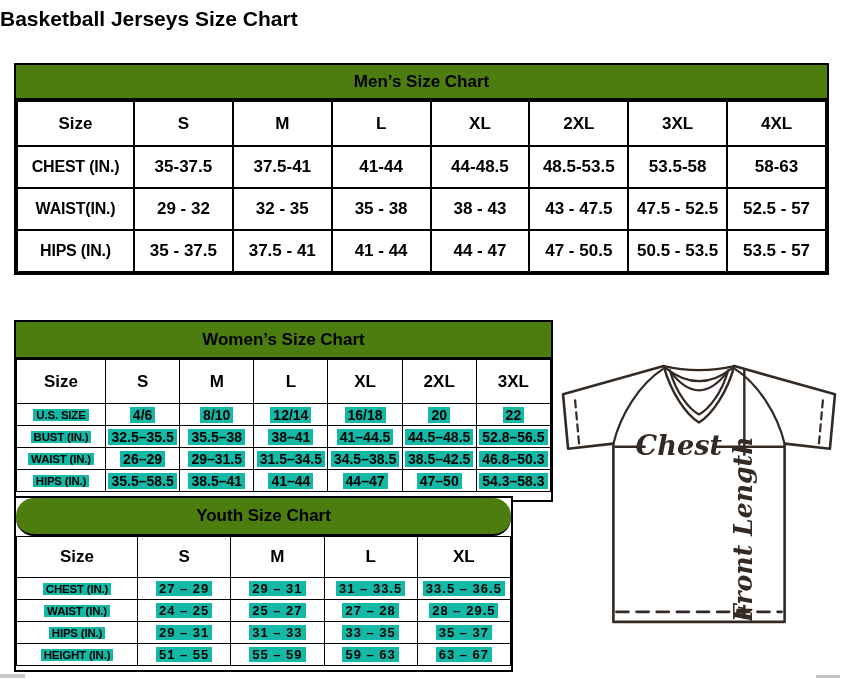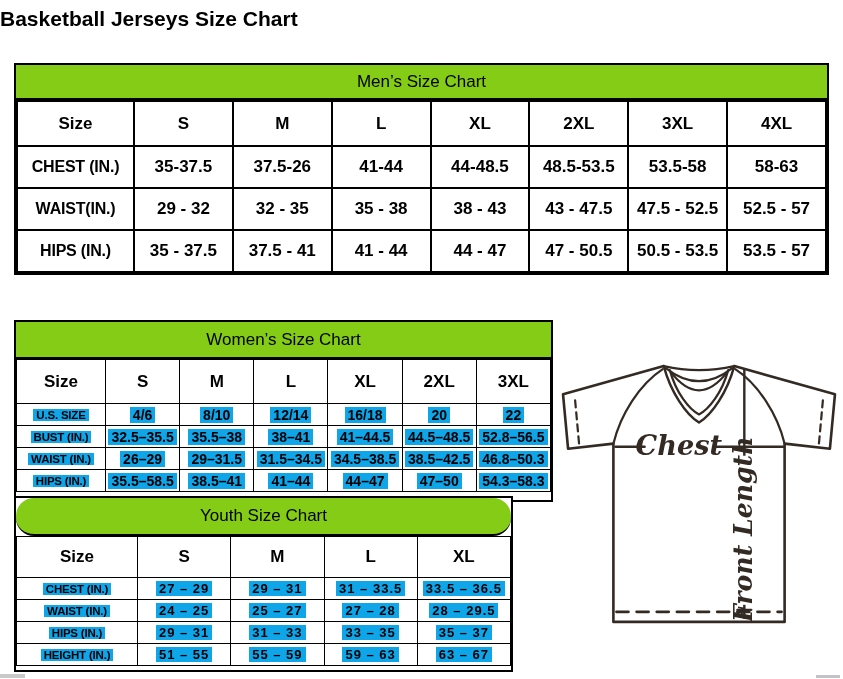--- a/index.html
+++ b/index.html
@@ -6,21 +6,21 @@
   body {
     width:843px; height:679px; position:relative; overflow:hidden;
     background:#ffffff; font-family:"Liberation Sans", sans-serif; color:#000;
   }
   .page-title {
     position:absolute; top:7px; left:0; width:812px; text-align:left;
     font-size:21px; font-weight:bold; color:#000;
   }
   .tbl { position:absolute; border:2px solid #000; background:#fff; box-sizing:border-box; }
   .band {
-    background:#84cc16; text-align:center; font-weight:normal; font-size:17px;
+    background:#4d7c0f; text-align:center; font-weight:bold; font-size:17px;
     border-bottom:2px solid #000;
   }
   table { border-collapse:collapse; width:100%; table-layout:fixed; }
   th, td { text-align:center; font-weight:bold; padding:0; vertical-align:middle; }
 
   
   .mens { left:14px; top:63px; width:815px; height:212px; }
   .mens .band { height:33px; line-height:33px; }
   .mens th, .mens td { border:2px solid #000; font-size:17px; }
   .mens thead th { height:43px; }
@@ -40,21 +40,21 @@
   
   .youth { left:14px; top:496px; width:499px; height:176px; }
   .youth .band { height:36px; line-height:36px;border-radius:18px; }
   .youth th, .youth td { border:1.5px solid #000; }
   .youth thead th { height:40px; font-size:17px; }
   .youth tbody th, .youth tbody td { height:21px; font-size:13px; }
   .youth .rowlab { width:120px; }
   .youth tbody .rowlab { font-size:11.5px; letter-spacing:-0.2px; }
 
   
-  .womens tbody .ct, .youth tbody .ct { background:#0ea5e9; padding:0 3px; }
+  .womens tbody .ct, .youth tbody .ct { background:#14b8a6; padding:0 3px; }
   .youth tbody td .ct { letter-spacing:1px; }
 
   
   .jersey-wrap { position:absolute; left:558px; top:356px; width:282px; height:272px; }
   .jersey-wrap svg { width:100%; height:100%; display:block; }
   .diag-text {
     font-family:"DejaVu Serif", serif; font-style:italic; font-weight:bold;
     fill:#342a24;
   }
 
@@ -80,21 +80,21 @@
           <th><span class="ct hd">XL</span></th>
           <th><span class="ct hd">2XL</span></th>
           <th><span class="ct hd">3XL</span></th>
           <th><span class="ct hd">4XL</span></th>
         </tr>
       </thead>
       <tbody>
         <tr>
           <th class="rowlab"><span class="ct">CHEST (IN.)</span></th>
           <td><span class="ct">35-37.5</span></td>
-          <td><span class="ct">37.5-26</span></td>
+          <td><span class="ct">37.5-41</span></td>
           <td><span class="ct">41-44</span></td>
           <td><span class="ct">44-48.5</span></td>
           <td><span class="ct">48.5-53.5</span></td>
           <td><span class="ct">53.5-58</span></td>
           <td><span class="ct">58-63</span></td>
         </tr>
         <tr>
           <th class="rowlab"><span class="ct">WAIST(IN.)</span></th>
           <td><span class="ct">29 - 32</span></td>
           <td><span class="ct">32 - 35</span></td>

